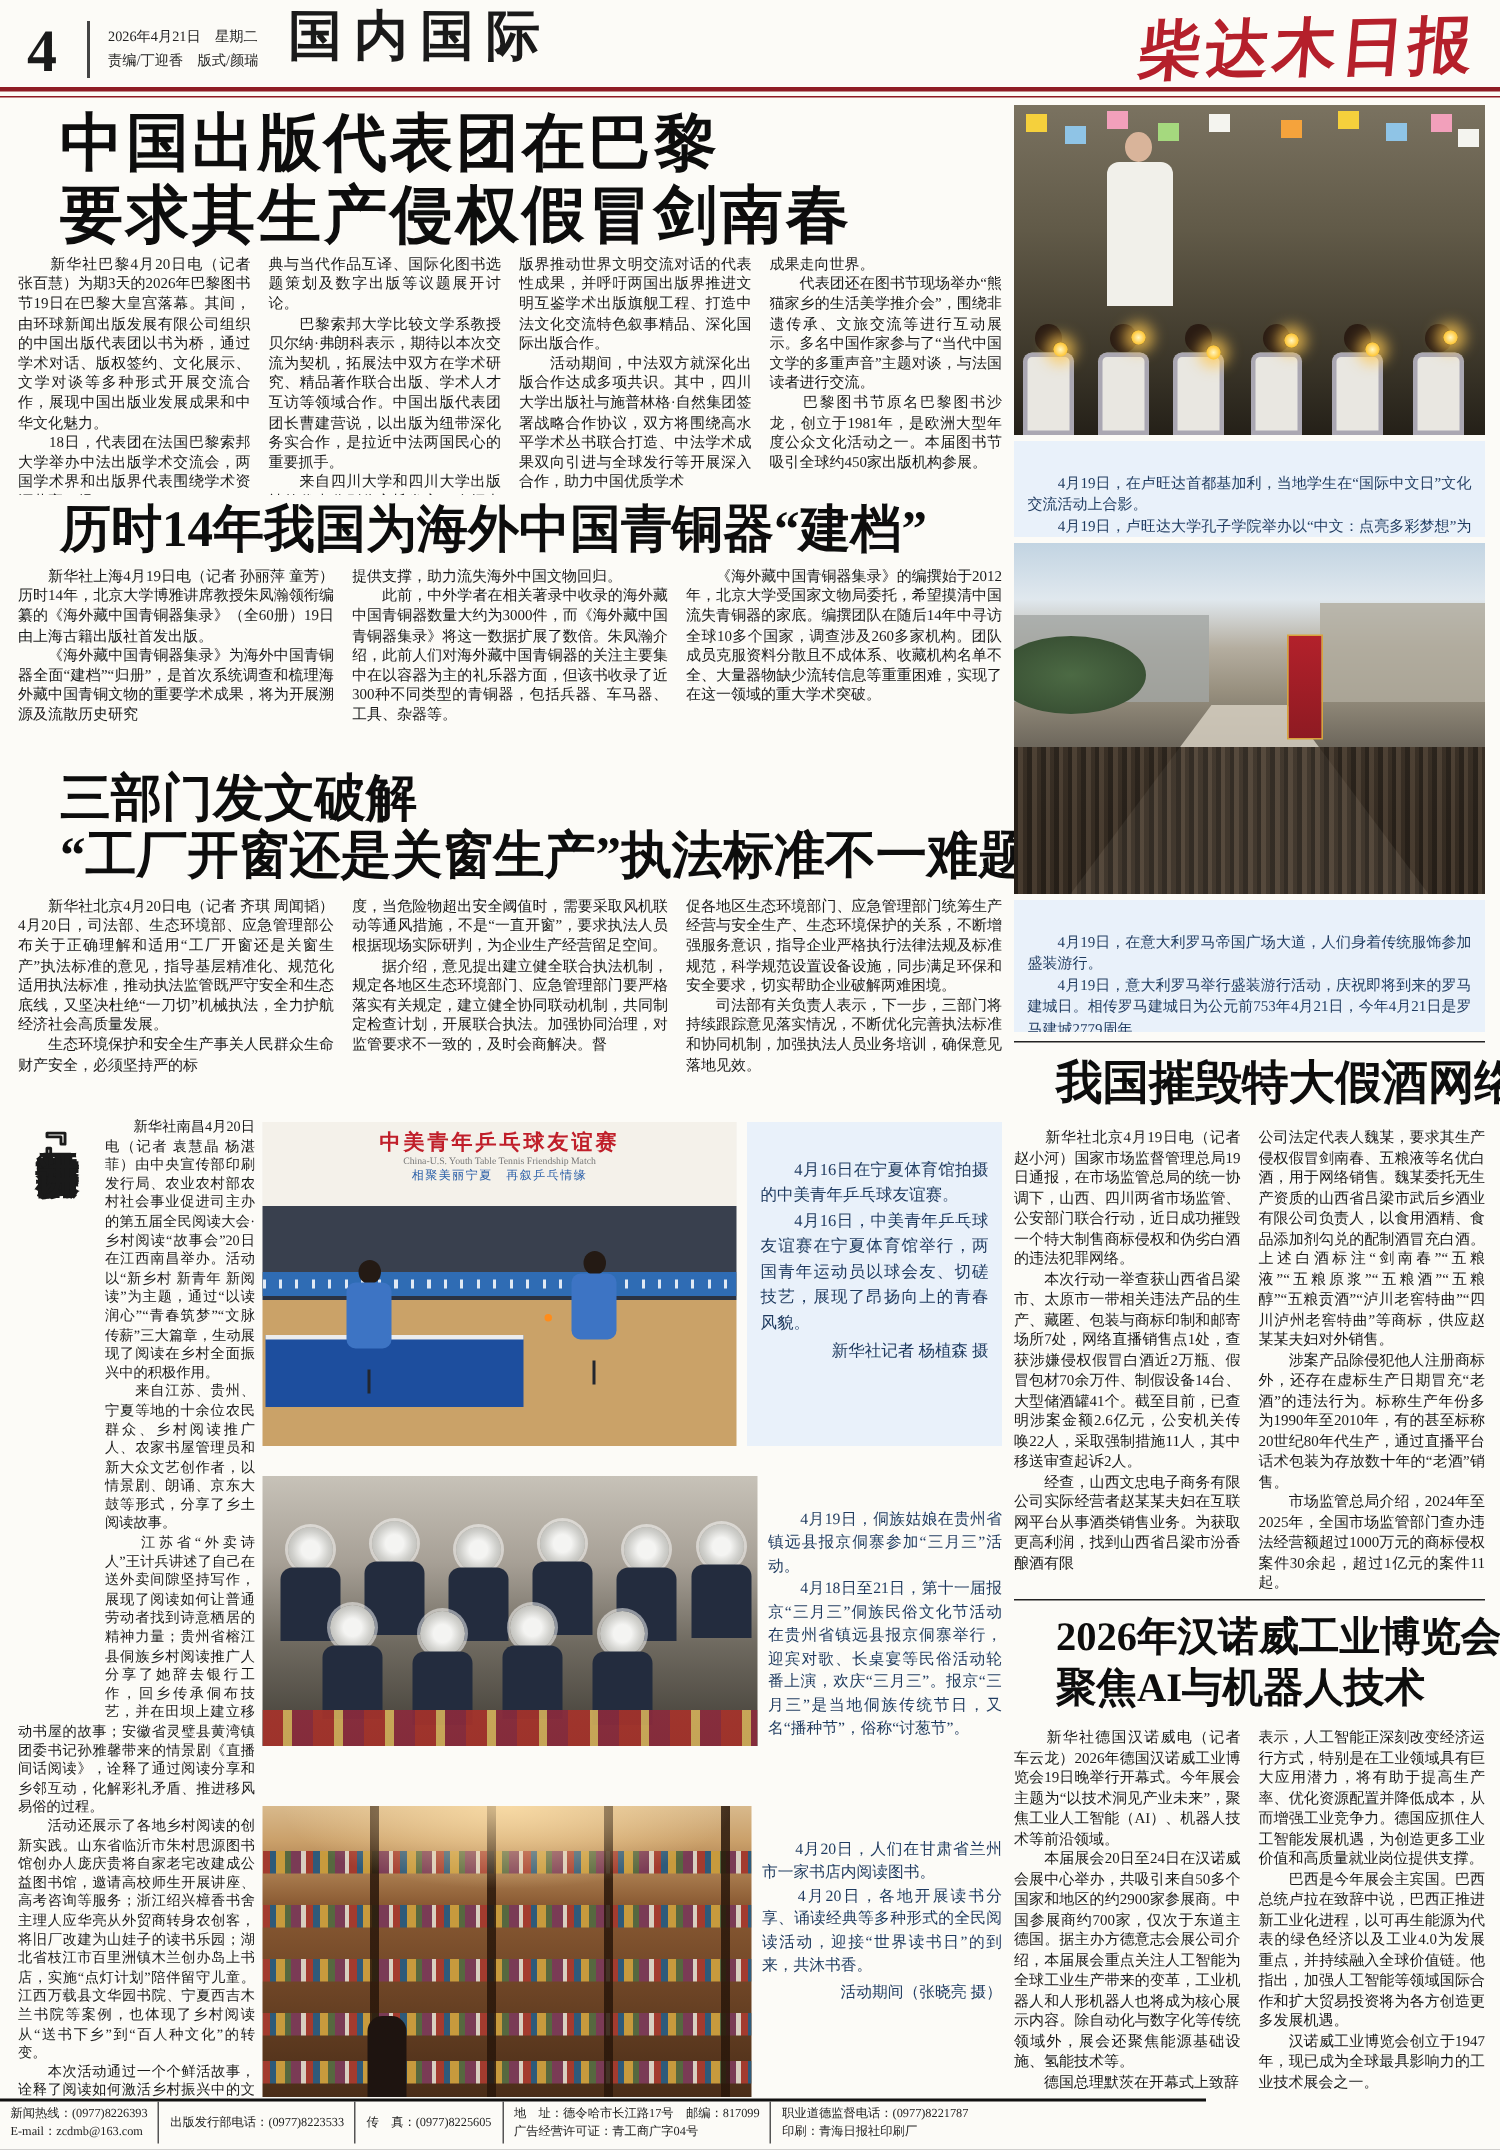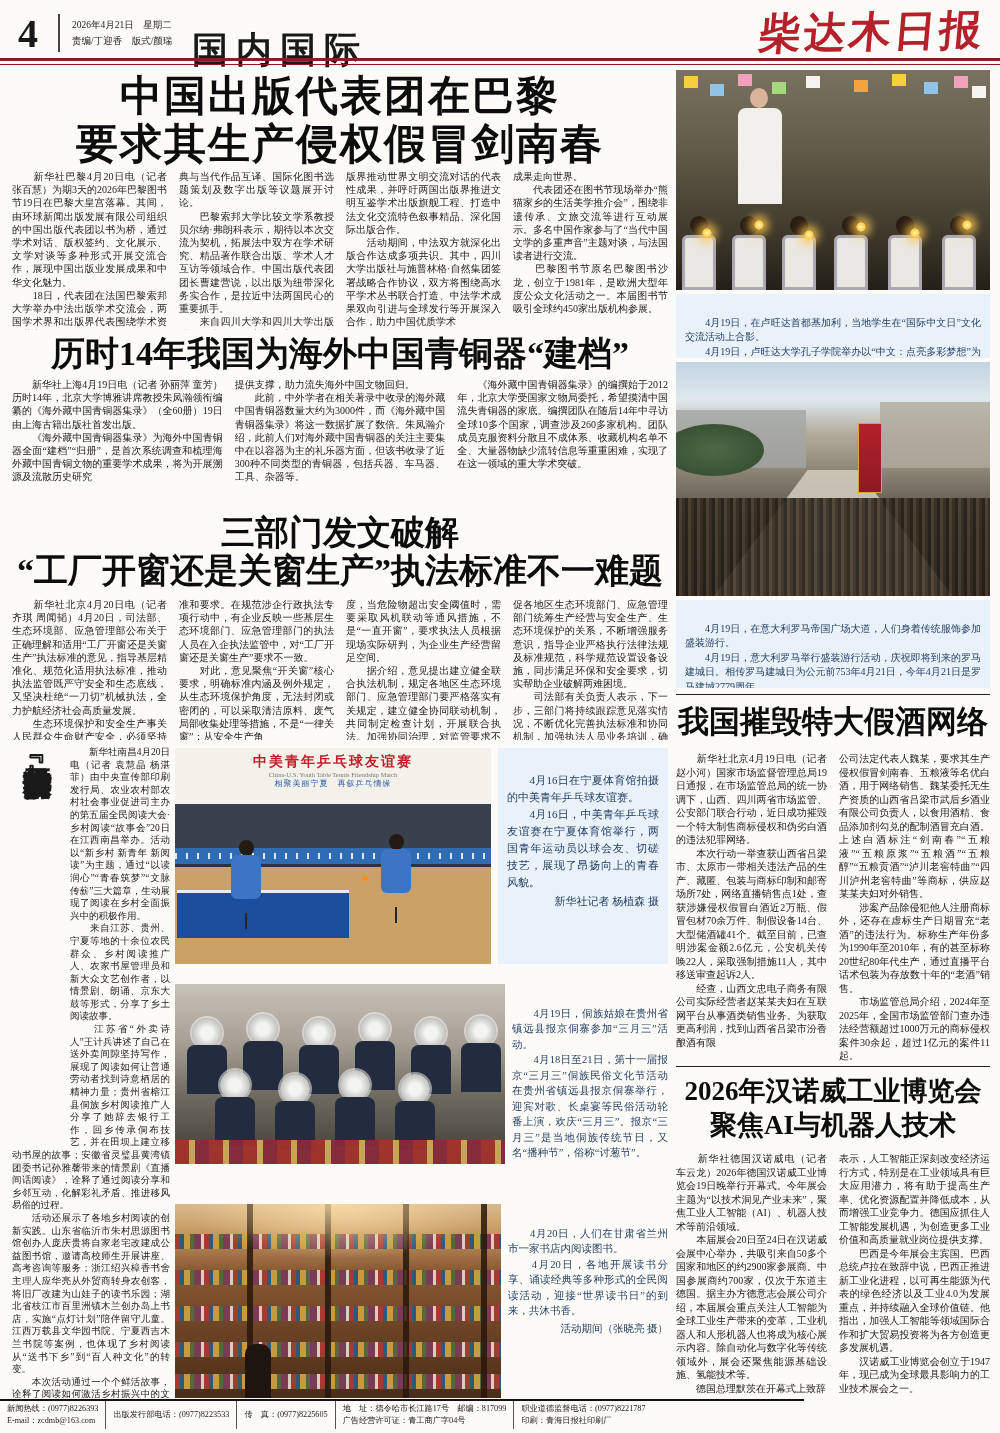--- a/index.html
+++ b/index.html
@@ -4,28 +4,28 @@
 <style>
   * { margin:0; padding:0; box-sizing:border-box; }
   body { background:#888; font-family:"Liberation Serif", serif; }
   #page { position:relative; width:1000px; height:1433px; margin:0 auto;
           background:#fcfbf7; color:#1a1a1a; overflow:hidden; }
 
   
   .pagenum { position:absolute; left:18px; top:10px; font-size:40px; font-weight:900; }
   .pagenum-bar { position:absolute; left:58px; top:14px; width:2px; height:38px; background:#444; }
   .dateblock { position:absolute; left:72px; top:17px; font-size:9.5px; line-height:16px; color:#222; white-space:pre-line; }
-  .section-title { position:absolute; left:192px; top:26px; font-size:36px; font-weight:900; letter-spacing:8px; }
+  .section-title { position:absolute; left:192px; top:0; font-size:36px; font-weight:900; letter-spacing:8px; }
   .masthead { position:absolute; right:16px; top:4px; font-size:42px; font-weight:900;
               color:#b5202b; transform:skewX(-6deg) rotate(-1deg); letter-spacing:3px; }
   .header-rule { position:absolute; left:0; top:58px; width:1000px; height:7px;
                  border-top:3px solid #8e1c24; border-bottom:1px solid #8e1c24; }
 
   
-  .hl { position:absolute; text-align:center; font-weight:900; color:#0d0d0d; }
+  .hl { position:absolute; text-align:left; font-weight:900; color:#0d0d0d;margin-left:28px; }
   .cols { position:absolute; display:flex; gap:12px; overflow:hidden; }
   .col { flex:1; font-size:10px; line-height:13.2px; text-align:justify;
          white-space:pre-line; overflow:hidden; }
   .cap { position:absolute; font-size:10px; line-height:14.5px; color:#1e3a5f;
          text-align:justify; white-space:pre-line; overflow:hidden; }
   .cap .credit { display:block; text-align:right; margin-top:2px; }
   .bluebox { background:#e9f1fa; padding:7px 9px; }
   .thin-rule { position:absolute; border-top:1.5px solid #222; }
 
   
@@ -182,22 +182,20 @@
     <div class="col">提供支撑，助力流失海外中国文物回归。
 　　此前，中外学者在相关著录中收录的海外藏中国青铜器数量大约为3000件，而《海外藏中国青铜器集录》将这一数据扩展了数倍。朱凤瀚介绍，此前人们对海外藏中国青铜器的关注主要集中在以容器为主的礼乐器方面，但该书收录了近300种不同类型的青铜器，包括兵器、车马器、工具、杂器等。</div>
     <div class="col">　　《海外藏中国青铜器集录》的编撰始于2012年，北京大学受国家文物局委托，希望摸清中国流失青铜器的家底。编撰团队在随后14年中寻访全球10多个国家，调查涉及260多家机构。团队成员克服资料分散且不成体系、收藏机构名单不全、大量器物缺少流转信息等重重困难，实现了在这一领域的重大学术突破。</div>
   </div>
 
   <div class="hl a3-h1">三部门发文破解</div>
   <div class="hl a3-h2">“工厂开窗还是关窗生产”执法标准不一难题</div>
   <div class="cols a3-cols">
     <div class="col">　　新华社北京4月20日电（记者 齐琪 周闻韬）4月20日，司法部、生态环境部、应急管理部公布关于正确理解和适用“工厂开窗还是关窗生产”执法标准的意见，指导基层精准化、规范化适用执法标准，推动执法监管既严守安全和生态底线，又坚决杜绝“一刀切”机械执法，全力护航经济社会高质量发展。
 　　生态环境保护和安全生产事关人民群众生命财产安全，必须坚持严的标</div>
-    <div class="col">准和要求。在规范涉企行政执法专项行动中，有企业反映一些基层生态环境部门、应急管理部门的执法人员在入企执法监管中，对“工厂开窗还是关窗生产”要求不一致。
-　　对此，意见聚焦“开关窗”核心要求，明确标准内涵及例外规定，从生态环境保护角度，无法封闭或密闭的，可以采取清洁原料、废气局部收集处理等措施，不是“一律关窗”；从安全生产角</div>
     <div class="col">度，当危险物超出安全阈值时，需要采取风机联动等通风措施，不是“一直开窗”，要求执法人员根据现场实际研判，为企业生产经营留足空间。
 　　据介绍，意见提出建立健全联合执法机制，规定各地区生态环境部门、应急管理部门要严格落实有关规定，建立健全协同联动机制，共同制定检查计划，开展联合执法。加强协同治理，对监管要求不一致的，及时会商解决。督</div>
     <div class="col">促各地区生态环境部门、应急管理部门统筹生产经营与安全生产、生态环境保护的关系，不断增强服务意识，指导企业严格执行法律法规及标准规范，科学规范设置设备设施，同步满足环保和安全要求，切实帮助企业破解两难困境。
 　　司法部有关负责人表示，下一步，三部门将持续跟踪意见落实情况，不断优化完善执法标准和协同机制，加强执法人员业务培训，确保意见落地见效。</div>
   </div>
 
   <div class="rural">
     <div class="rural-head">乡村阅读『故事会』南昌开讲</div>
     <div class="rural-text">　　新华社南昌4月20日电（记者 袁慧晶 杨湛菲）由中央宣传部印刷发行局、农业农村部农村社会事业促进司主办的第五届全民阅读大会·乡村阅读“故事会”20日在江西南昌举办。活动以“新乡村 新青年 新阅读”为主题，通过“以读润心”“青春筑梦”“文脉传薪”三大篇章，生动展现了阅读在乡村全面振兴中的积极作用。
 　　来自江苏、贵州、宁夏等地的十余位农民群众、乡村阅读推广人、农家书屋管理员和新大众文艺创作者，以情景剧、朗诵、京东大鼓等形式，分享了乡土阅读故事。

